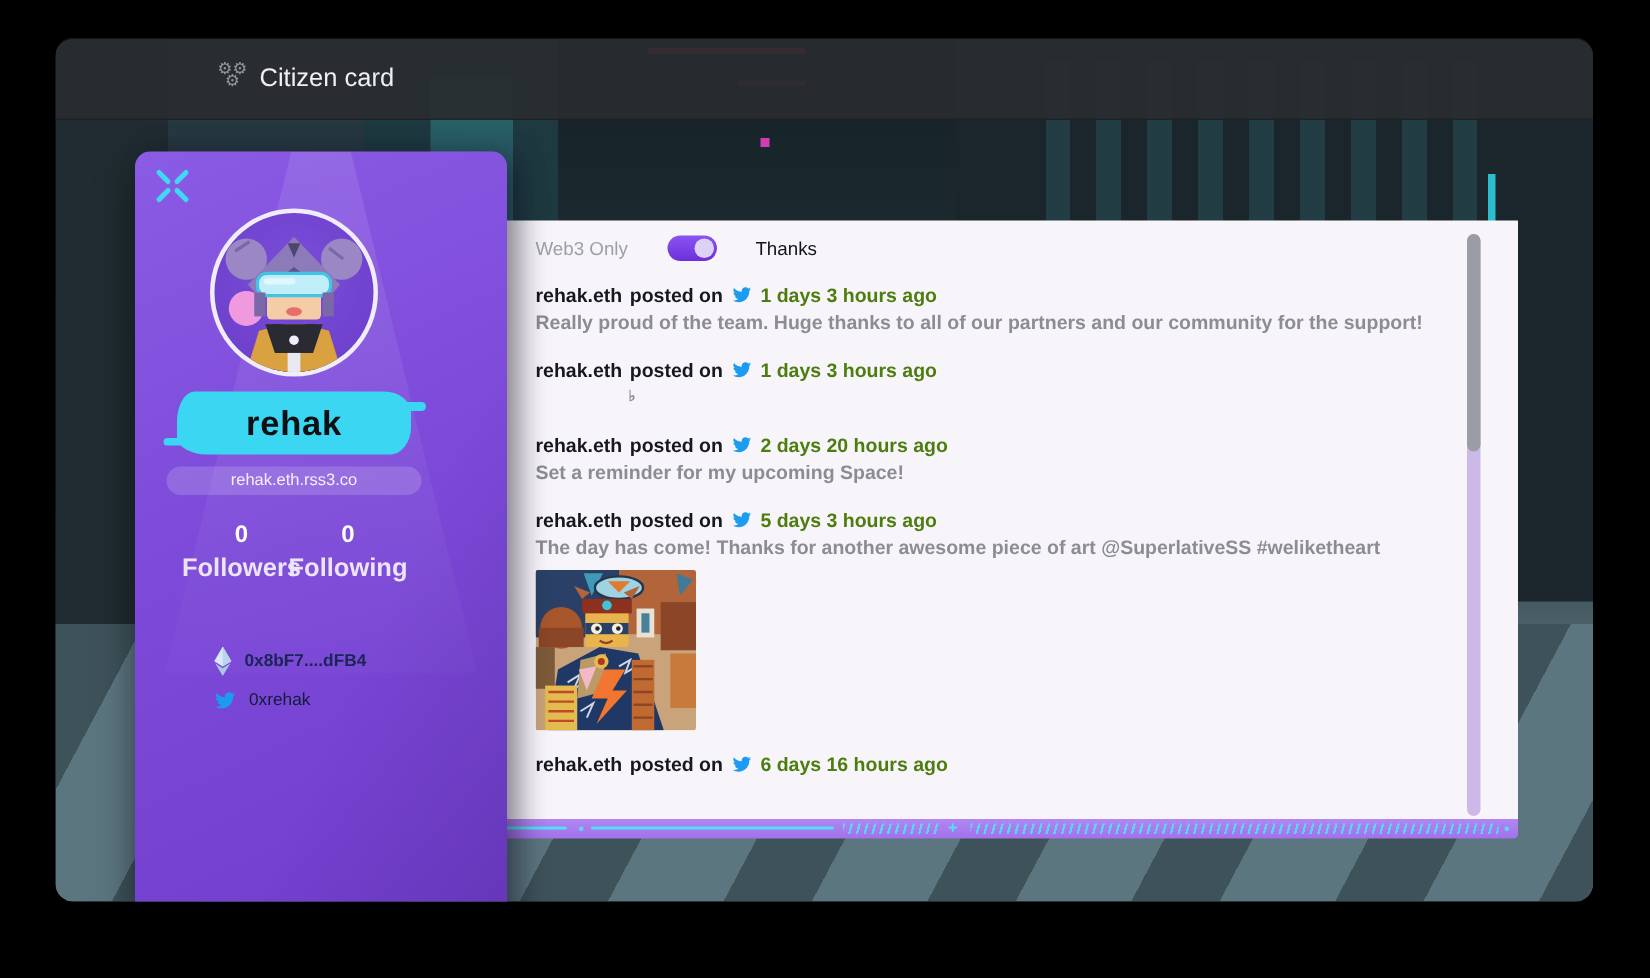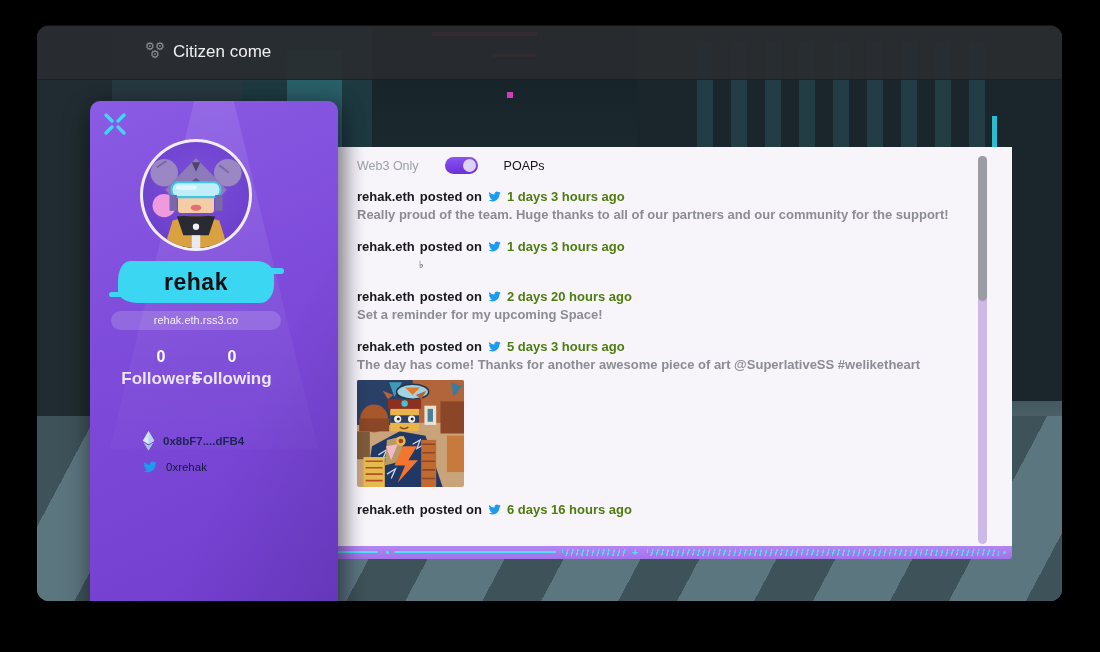--- a/index.html
+++ b/index.html
@@ -142,21 +142,21 @@
       <div class="sc sc-green"></div>
       <div class="sc sc-floor"></div>
     </div>
 
     <div class="topbar">
       <span class="gears">
         <span class="g1">⚙</span>
           <span class="g2">⚙</span>
           <span class="g3">⚙</span>
       </span>
-      <span class="win-title">Citizen come</span>
+      <span class="win-title">Citizen card</span>
     </div>
 
     <aside class="profile">
       <div class="spotlight"></div>
       <div class="panel-shade"></div>
       <svg class="close-x" viewBox="0 0 26 26">
         <g stroke="#3fd8f5" stroke-width="3.4" stroke-linecap="round">
           <line x1="4" y1="4" x2="10" y2="10"></line>
             <line x1="16" y1="16" x2="22" y2="22"></line>
           <line x1="22" y1="4" x2="16" y2="10"></line>
@@ -215,21 +215,21 @@
 
     <section class="content">
 
       <div class="cbody">
         <div class="posts">
           <div class="toggle-row">
             <span class="toggle-off">Web3 Only</span>
             <span class="toggle">
                 <span class="knob"></span>
               </span>
-            <span class="toggle-on">POAPs</span>
+            <span class="toggle-on">Thanks</span>
           </div>
         <article class="post">
     <header class="post-head">
       <span class="post-author">rehak.eth</span>
       <span class="post-action">posted on</span>
       <svg class="tw-sm" viewBox="0 0 24 24">
         <path d="M23.6 4.9c-.84.37-1.73.62-2.67.73.96-.58 1.7-1.49 2.05-2.58-.9.53-1.9.92-2.96 1.13A4.66 4.66 0 0 0 16.6 2.7c-2.57 0-4.66 2.09-4.66 4.66 0 .36.04.72.12 1.06A13.22 13.22 0 0 1 2.46 3.55a4.65 4.65 0 0 0 1.44 6.22 4.63 4.63 0 0 1-2.11-.58v.06c0 2.26 1.6 4.14 3.74 4.57-.39.1-.8.16-1.23.16-.3 0-.59-.03-.88-.08a4.66 4.66 0 0 0 4.35 3.23 9.35 9.35 0 0 1-5.78 2c-.38 0-.75-.02-1.11-.07a13.18 13.18 0 0 0 7.14 2.1c8.57 0 13.25-7.1 13.25-13.26l-.01-.6a9.4 9.4 0 0 0 2.34-2.41z"></path>
       </svg>
       <span class="post-time">1 days 3 hours ago</span>
     </header>

